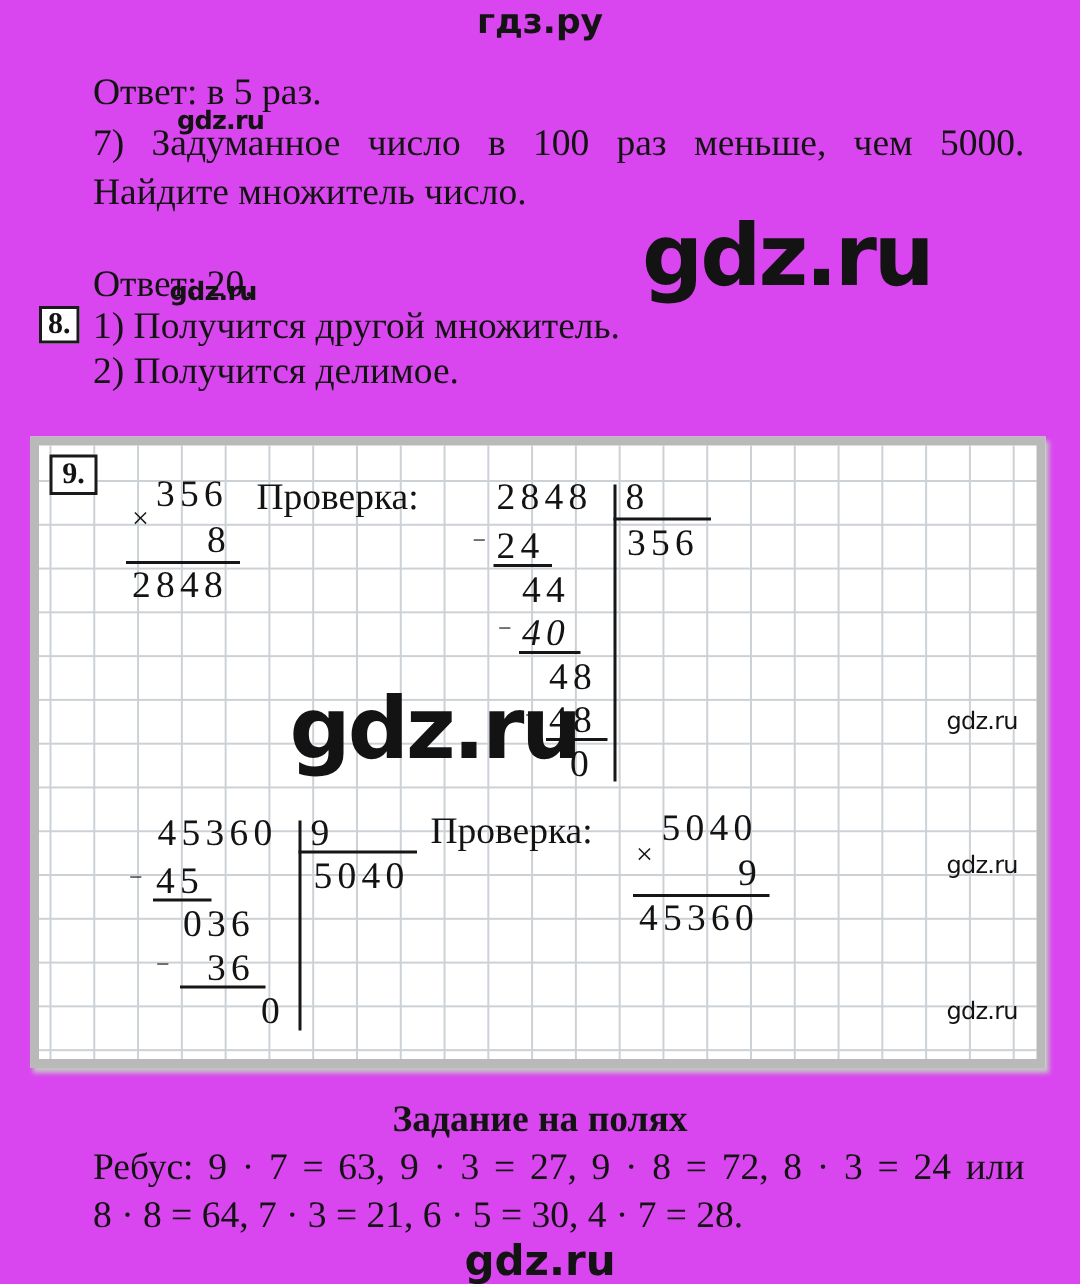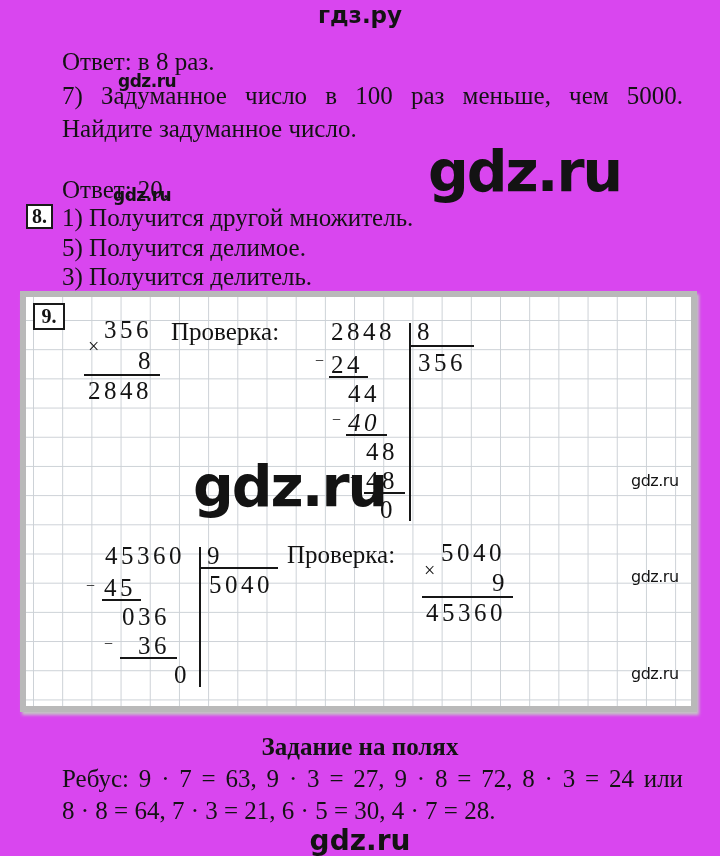--- a/index.html
+++ b/index.html
@@ -36,34 +36,33 @@
   }
   .heading { font-size:25px; font-weight:bold; text-align:center; }
 </style>
 </head>
 <body>
 
 <div class="page">
 
   <div class="abs sans site-header" style="left:0;top:2px;">гдз.ру</div>
 
-  <div class="abs tline" style="left:62px;top:48px;">Ответ: в 8 раз.</div>
+  <div class="abs tline" style="left:62px;top:48px;">Ответ: в 5 раз.</div>
   <div class="abs tline just" style="left:62px;top:82px;width:621px;">7) Задуманное число в 100 раз меньше, чем 5000.</div>
-  <div class="abs tline" style="left:62px;top:115px;">Найдите задуманное число.</div>
+  <div class="abs tline" style="left:62px;top:115px;">Найдите множитель число.</div>
   <div class="abs tline" style="left:62px;top:176px;">Ответ: 20.</div>
 
   <div class="abs sans wm-small" style="left:118px;top:71px;">gdz.ru</div>
   <div class="abs sans wm-small" style="left:113px;top:185px;">gdz.ru</div>
 
   <div class="abs sans wm-large" style="left:428px;top:143px;">gdz.ru</div>
 
   <div class="abs numbox" style="left:26px;top:204px;width:27px;height:25px;line-height:21px;">8.</div>
   <div class="abs tline" style="left:62px;top:204px;">1) Получится другой множитель.</div>
-  <div class="abs tline" style="left:62px;top:234px;">5) Получится делимое.</div>
-  <div class="abs tline" style="left:62px;top:263px;">3) Получится делитель.</div>
+  <div class="abs tline" style="left:62px;top:234px;">2) Получится делимое.</div>
 
   <div class="abs grid-area"></div>
 
   <div class="abs numbox" style="left:33px;top:303px;width:32px;height:27px;line-height:23px;">9.</div>
 
   <div class="abs mathsym" style="left:88px;top:336px;">×</div>
   <div class="abs math" style="left:104px;top:317px;">356</div>
   <div class="abs math" style="left:138px;top:348px;">8</div>
   <div class="abs rule" style="left:84px;top:374px;width:76px;"></div>
   <div class="abs math" style="left:88px;top:378px;">2848</div>

